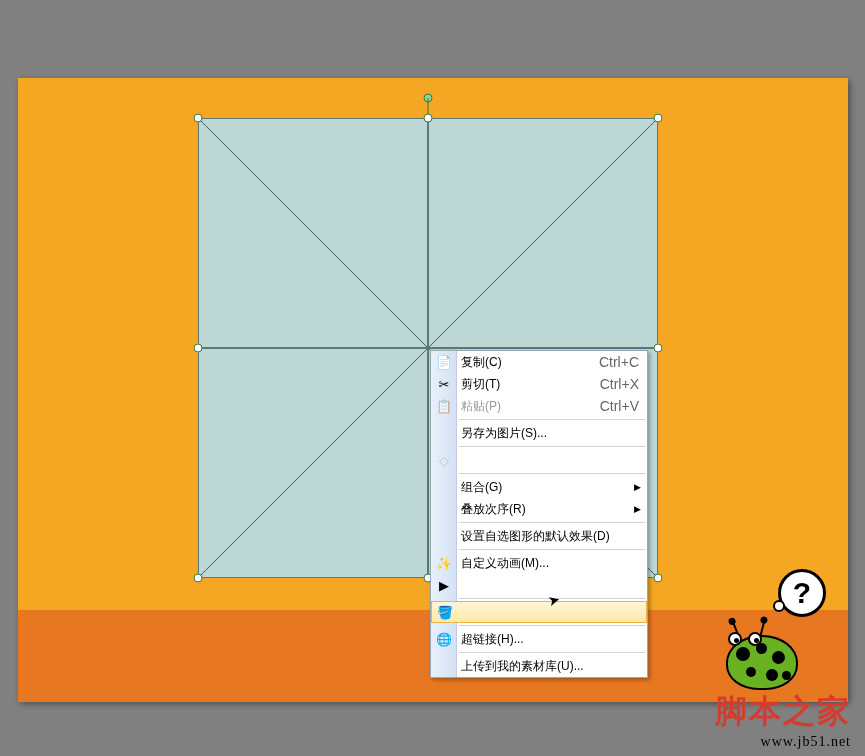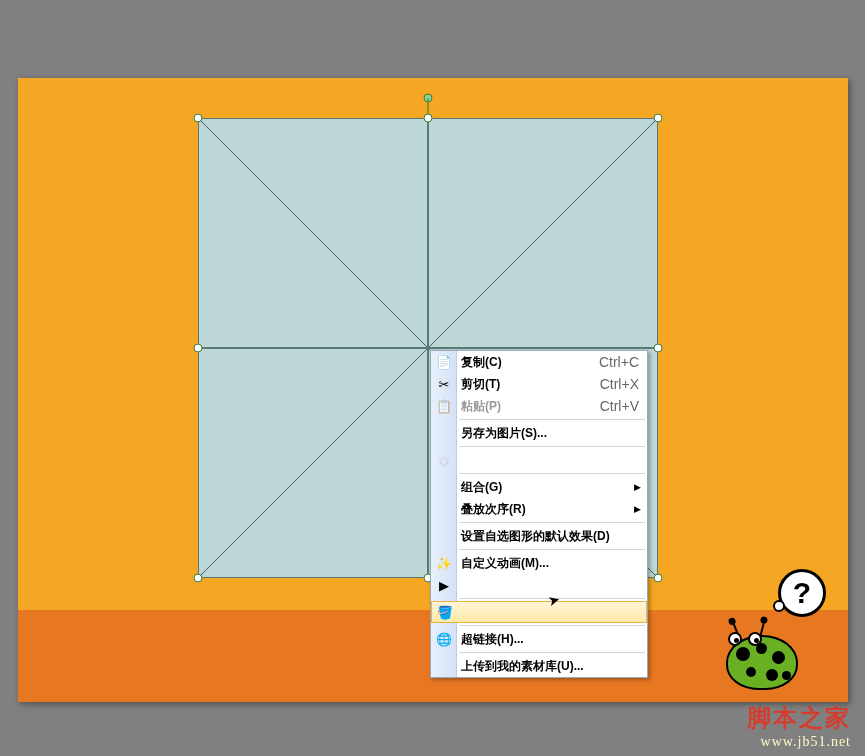--- a/index.html
+++ b/index.html
@@ -90,21 +90,21 @@
   border: 1px solid #e8b44a;
   margin: 0;
   padding-left: 29px;
 }
 .menu-item.disabled { color: #999; }
 .menu-sep {
   height: 1px;
   background: #d4d4d4;
   margin: 2px 2px 2px 28px;
 }
-.menu-label { flex: 1; font-weight: bold; }
+.menu-label { flex: 1; }
 .menu-shortcut { color: #666; font-size: 14px; }
 .menu-arrow {
   position: absolute;
   right: 6px;
   font-size: 9px;
   color: #000;
 }
 .menu-icon {
   position: absolute;
   left: 4px;
@@ -183,22 +183,22 @@
   border-radius: 50%;
   left: -3px; top: -4px;
 }
 .watermark {
   position: absolute;
   right: 14px; bottom: 6px;
   text-align: right;
   color: #d43c2e;
   font-family: KaiTi, SimSun, serif;
 }
-.watermark .wm1 { font-size: 24px; font-weight: bold; letter-spacing: 2px; }
-.watermark .wm2 { font-size: 14px; color: #fef9c3; letter-spacing: 1px; }
+.watermark .wm1 { font-size: 32px; font-weight: bold; letter-spacing: 2px; }
+.watermark .wm2 { font-size: 14px; color: #000000; letter-spacing: 1px; }
 .cursor-arrow {
   position: absolute;
   left: 548px; top: 592px;
   font-size: 14px;
   color: #000;
   transform: rotate(-15deg);
   pointer-events: none;
 }
 </style>
 </head>

